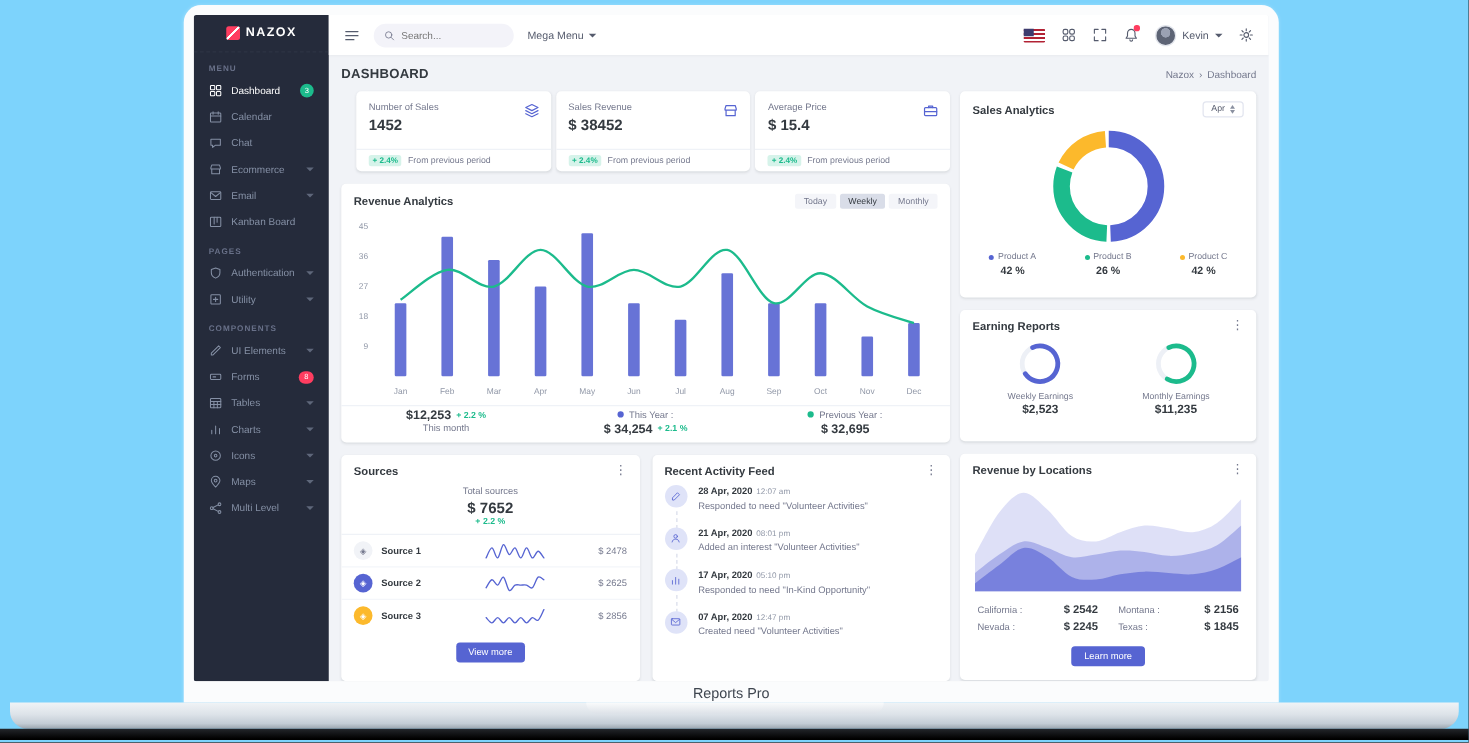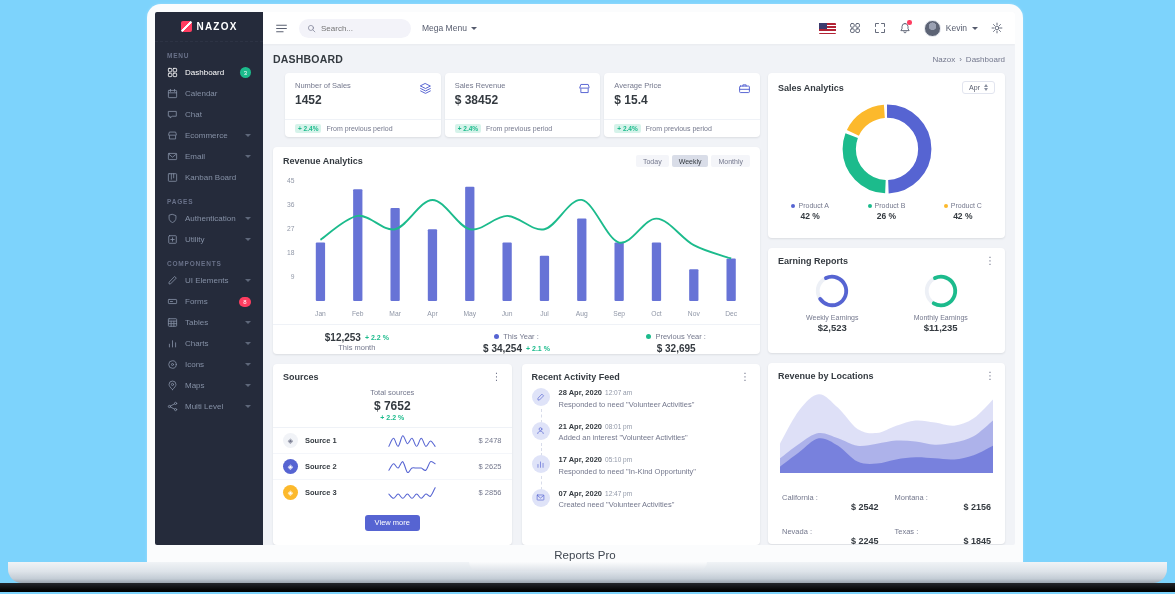--- a/index.html
+++ b/index.html
@@ -71,21 +71,21 @@
   .badge-soft { background:rgba(28,187,140,.18); color:#1cbb8c; font-size:6.5px; padding:1px 3px; border-radius:2px; font-weight:700; }
   .stat-note { font-size:7px; color:#74788d; }
 
   
   .revenue-card { margin-top:10px; height:207px; display:flex; flex-direction:column; }
   .btn-group { display:flex; gap:3px; }
   .chart-btn { font-size:7px; color:#74788d; background:#f4f5f9; border:none; padding:2.5px 7px; border-radius:2px; cursor:pointer; font-family:inherit; }
   .chart-btn.active { background:#d9dde8; color:#343a40; }
   .rev-chart { flex:1; padding:0 4px; }
   .rev-chart svg { width:100%; height:100%; }
-  .rev-foot { border-top:1px solid #eff2f7; display:flex; padding:7px 4px 8px; }
+  .rev-foot { border-top:1px solid #eff2f7; display:flex; padding:2px 4px 8px; }
   .rf { flex:1; text-align:center; }
   .rf-line { display:flex; align-items:center; justify-content:center; gap:4px; }
   .big-num { font-size:10px; font-weight:700; color:#343a40; }
   .delta { font-size:7px; color:#1cbb8c; font-weight:700; }
   .muted { font-size:7.5px; color:#74788d; }
   .dot { width:5px; height:5px; border-radius:50%; display:inline-block; }
 
   
   .bottom-row { display:flex; gap:10px; margin-top:10px; height:181px; }
   .bottom-row .card { flex:1; min-width:0; overflow:hidden; }
@@ -130,21 +130,21 @@
   .eb svg { margin:0 auto; }
   .eb-label { font-size:7px; color:#74788d; margin-top:4px; }
   .eb-value { font-size:9.5px; font-weight:700; color:#343a40; margin-top:1px; }
 
   
   .loc-card { height:181px; margin-top:10px; }
   .loc-chart { padding:2px 12px 0; }
   .loc-grid { display:grid; grid-template-columns:1fr 1fr; gap:4px 16px; padding:7px 14px 2px; }
   .loc-entry { display:flex; justify-content:space-between; align-items:center; }
   .loc-name { font-size:7.5px; color:#74788d; }
-  .loc-val { font-size:9px; font-weight:700; color:#343a40;margin-top:20px; }
+  .loc-val { font-size:9px; font-weight:700; color:#343a40; }
 </style>
 </head>
 <body>
 
 <div class="stage">
   <div class="screen">
     <div class="screen-inner">
 
       <div class="sidebar">
         <div class="logo-row">

